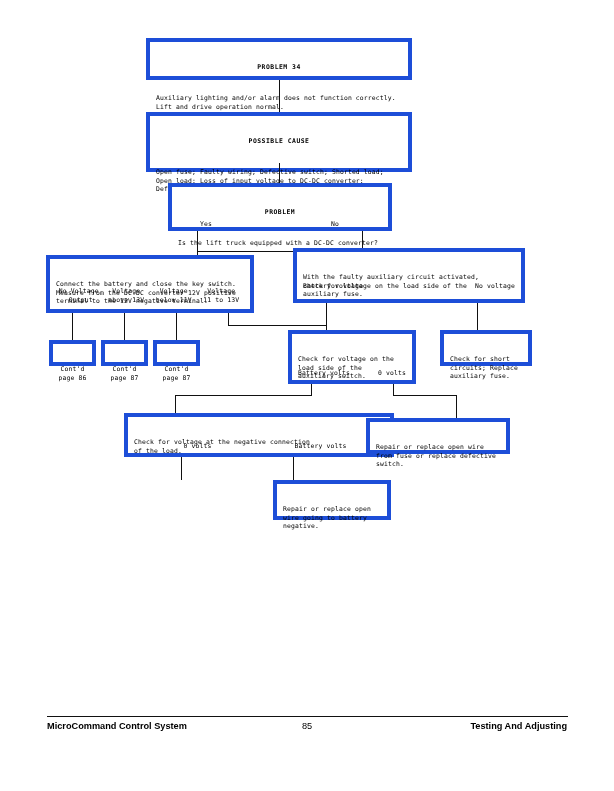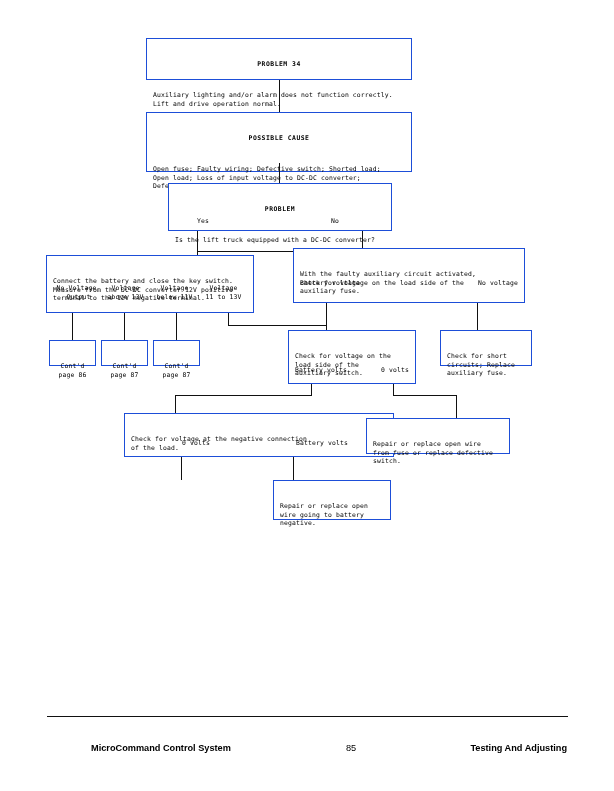--- a/index.html
+++ b/index.html
@@ -6,21 +6,21 @@
   html,body{margin:0;padding:0;background:#8c8c8c;}
   body{font-family:"DejaVu Sans Mono",monospace;}
   #page{
     position:relative;width:614px;height:791px;
     background:#ffffff;overflow:hidden;
     box-sizing:border-box;
   }
   
   .box{
     position:absolute;
-    border:1px solid #1d4ed8;
+    border:4px solid #1d4ed8;
     background:#fff;
     box-sizing:border-box;
     font-family:"DejaVu Sans Mono",monospace;
     font-size:6.4px;
     line-height:8.6px;
     color:#000;
     letter-spacing:0.15px;
     padding:4px 6px;
     white-space:pre;
   }
@@ -46,25 +46,24 @@
   
   .small{
     font-size:6.4px;line-height:8.6px;
     padding:4px 5px;text-align:center;
   }
   
   #footer-rule{
     position:absolute;left:47px;top:716px;width:521px;height:1px;background:#111;
   }
   .foot{
-    position:absolute;top:743px;
+    position:absolute;top:721px;
     font-family:"Liberation Sans",sans-serif;
     font-size:9.2px;font-weight:bold;color:#000;
     white-space:nowrap;
-    margin-left:44px;
   }
   #foot-left{left:47px;}
   #foot-center{left:0;width:614px;text-align:center;font-weight:normal;}
   #foot-right{right:47px;}
 </style>
 </head>
 <body>
 
 <div id="page">
 

